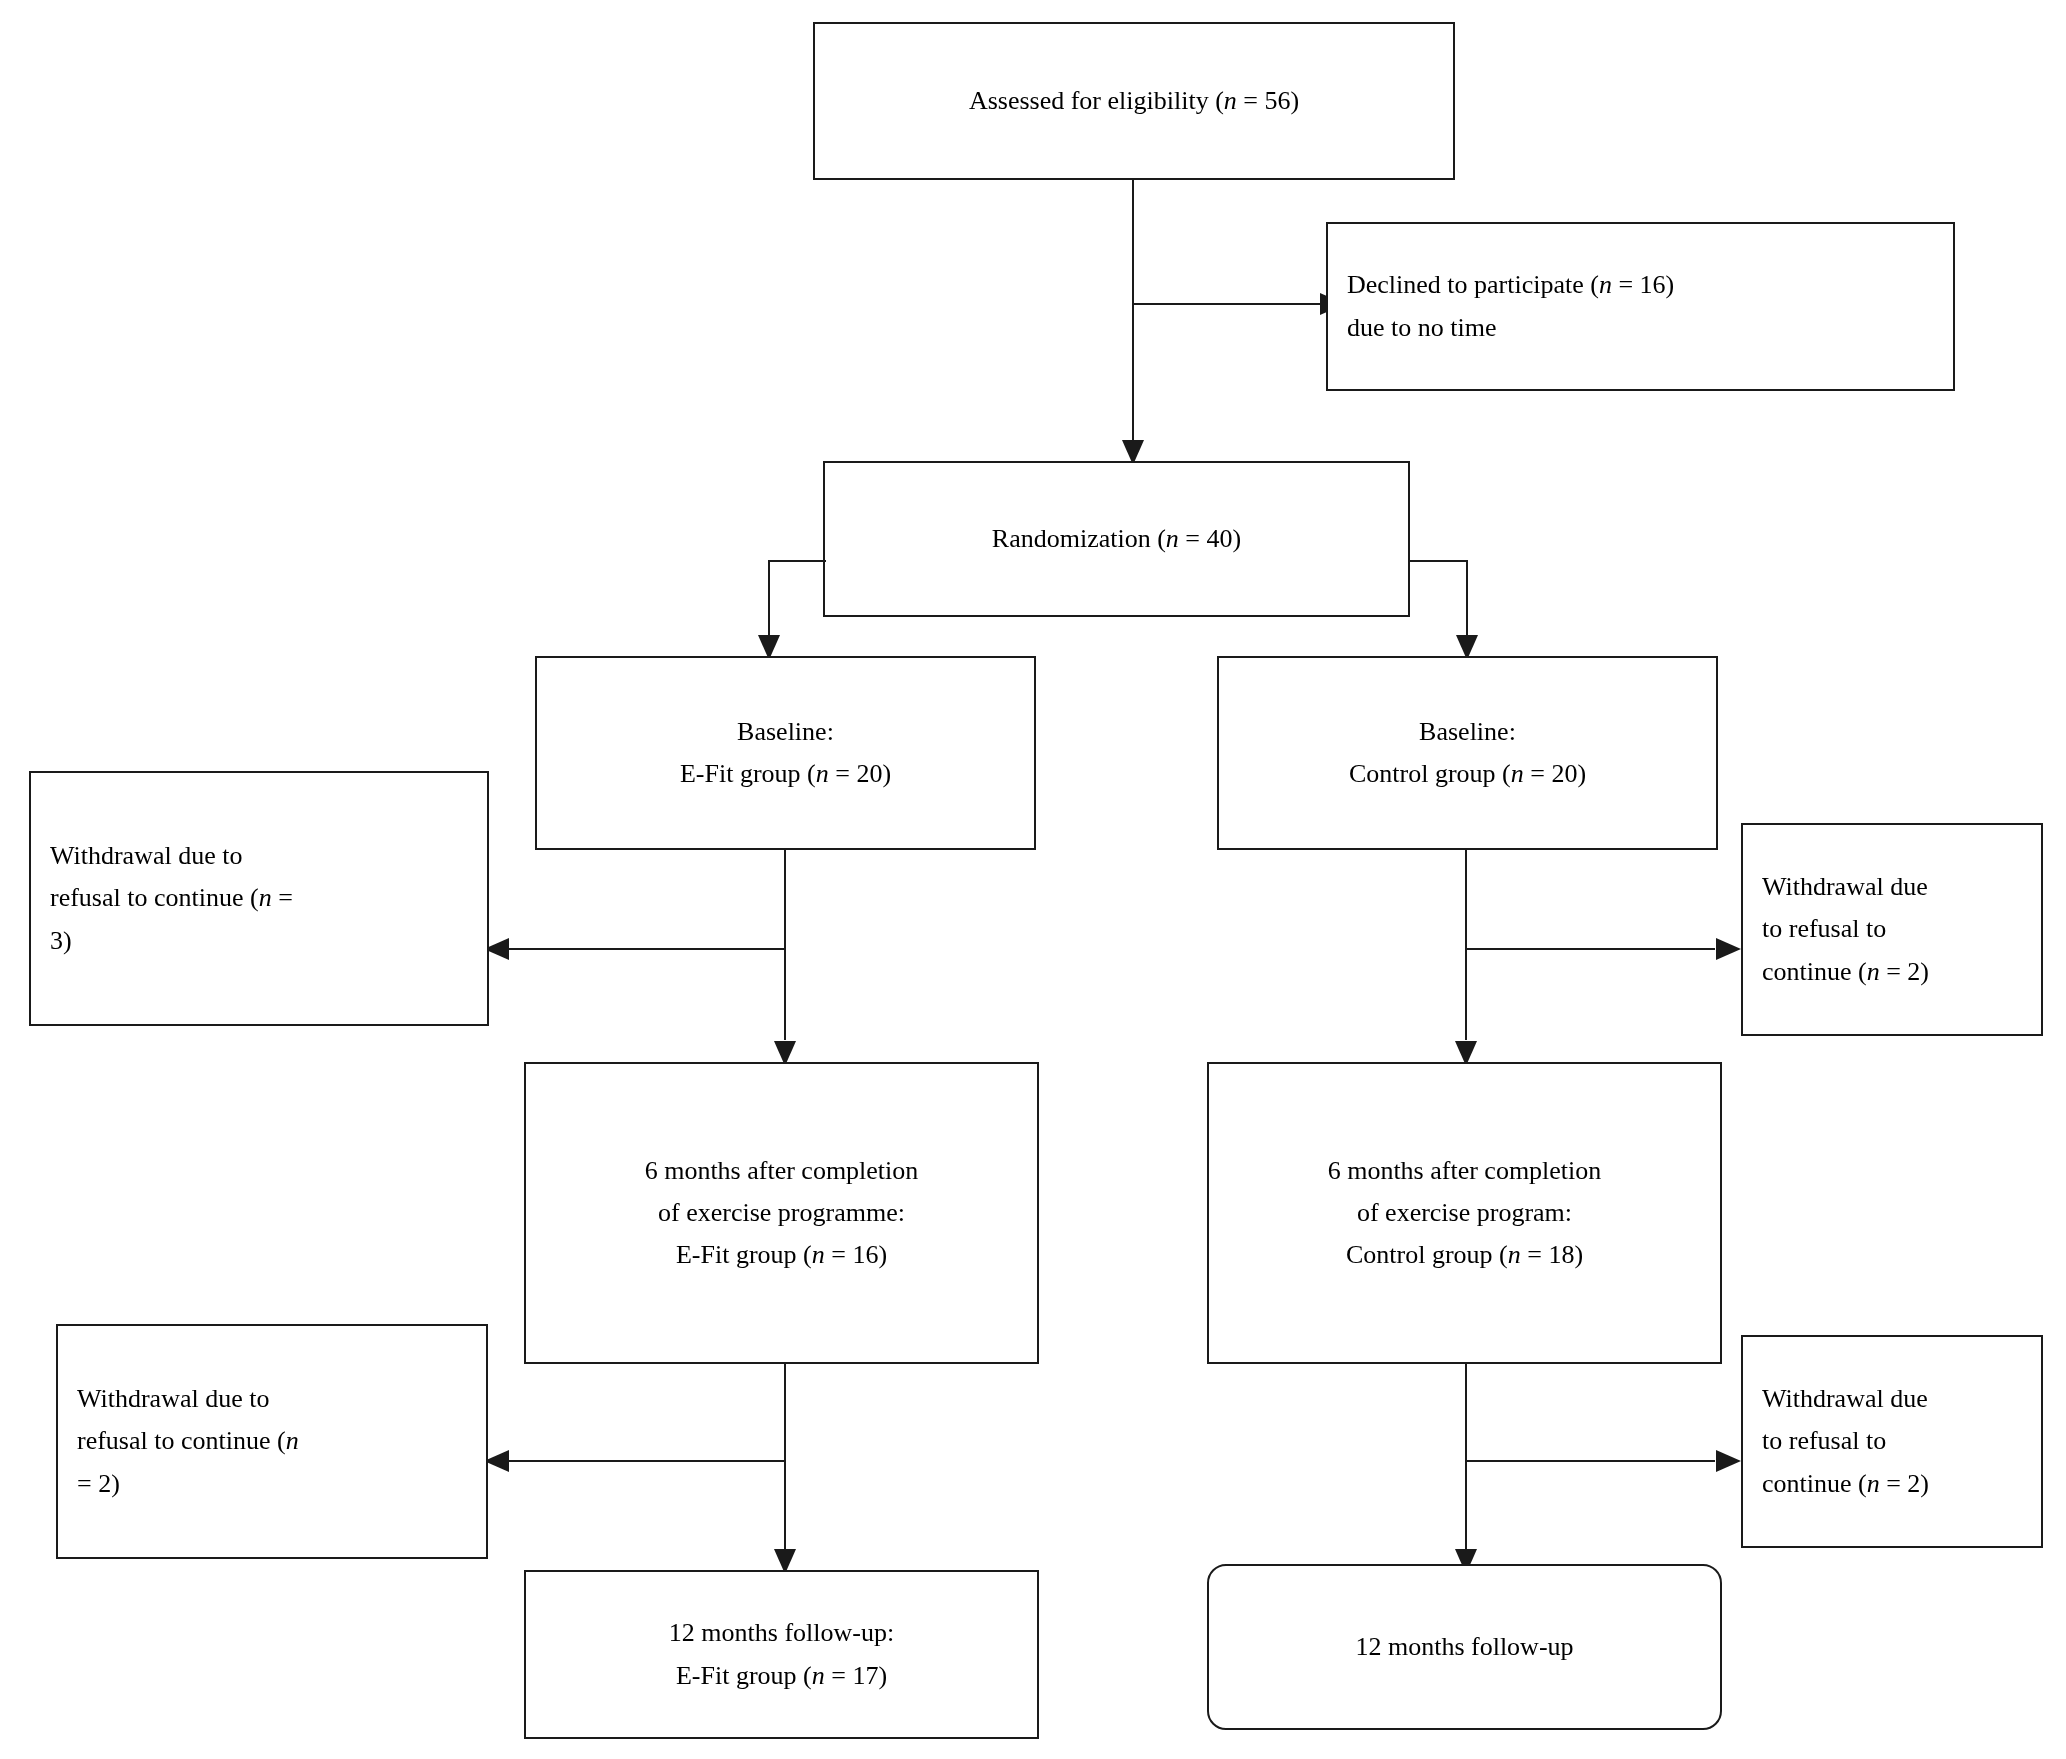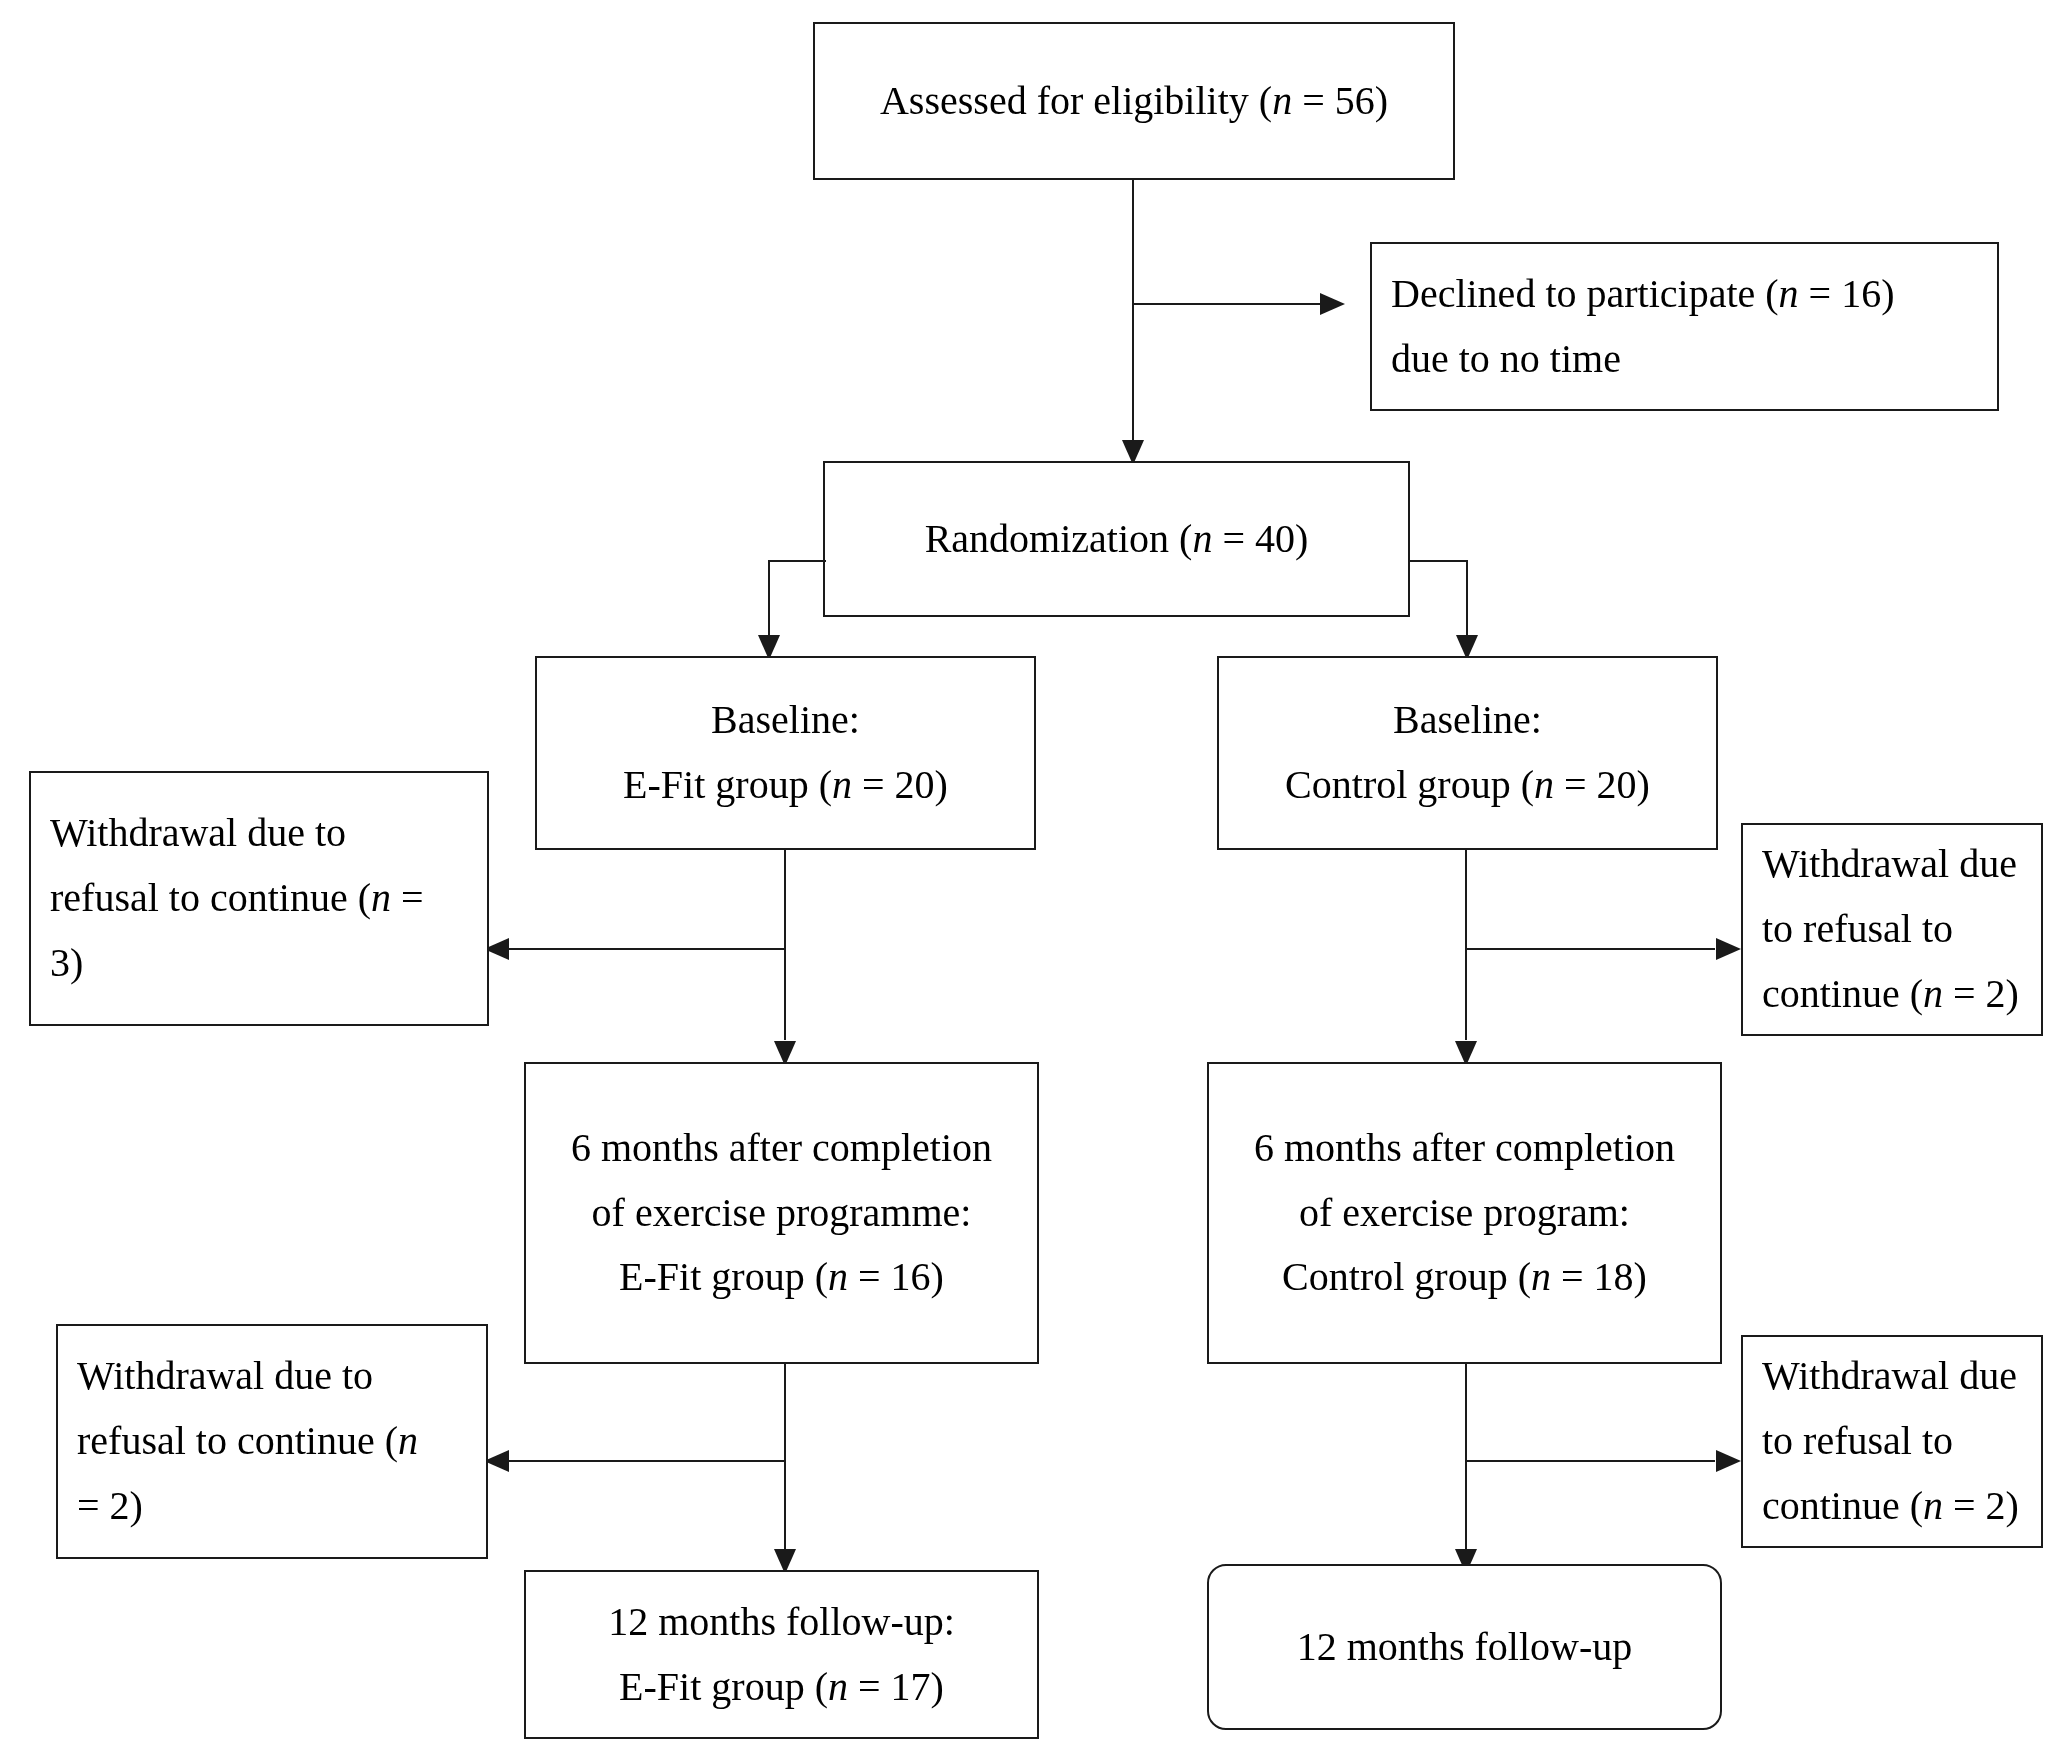--- a/index.html
+++ b/index.html
@@ -1,21 +1,21 @@
 <!DOCTYPE html>
 <html style="font-size:8.9px"><head>
 <meta charset="utf-8">
 <style>
   html,body{margin:0;padding:0;background:#fff;}
   body{font-family:"Liberation Serif","DejaVu Serif",serif;color:#000;}
   #stage{position:relative;width:2066px;height:1759px;background:#fff;overflow:hidden;}
 
   .box{position:absolute;border:2.2px solid #1a1a1a;background:#fff;box-sizing:border-box;
        display:flex;flex-direction:column;justify-content:center;}
-  .box .ln{display:block;line-height:1.62;font-size:40px;}
+  .box .ln{display:block;line-height:1.62;font-size:26px;}
   .ctr .ln{text-align:center;padding:0 10px;}
   .just{padding:0 19px;}
   .just .ln{text-align:justify;text-align-last:left;}
   .just .ln.last{text-align:right;}
   .ital{font-style:italic;}
 
   
   .vline{position:absolute;background:#1a1a1a;width:2.2px;}
   .hline{position:absolute;background:#1a1a1a;height:2.2px;}
   .ah{position:absolute;width:0;height:0;}
@@ -31,21 +31,21 @@
   <div class="box ctr" style="left:813px;top:22px;width:642px;height:158px;">
     <span class="ln"><span>Assessed  for eligibility (</span><span class="ital">n</span><span> = 56)</span></span>
   </div>
 
   <div class="vline" style="left:1132px;top:180px;height:260px;"></div>
   <div class="ah ah-down" style="left:1122px;top:440px;"></div>
 
   <div class="hline" style="left:1132px;top:303px;width:188px;"></div>
   <div class="ah ah-right" style="left:1320px;top:293px;"></div>
 
-  <div class="box just" style="left:1370px;top:222px;width:629px;height:169px;margin-top:20px;">
+  <div class="box just" style="left:1326px;top:222px;width:629px;height:169px;">
     <span class="ln"><span>Declined  to  participate  (</span><span class="ital">n</span><span>  =  16)</span></span>
     <span class="ln last">due to no time</span>
   </div>
 
   <div class="box ctr" style="left:823px;top:461px;width:587px;height:156px;">
     <span class="ln"><span>Randomization (</span><span class="ital">n</span><span> = 40)</span></span>
   </div>
 
   <div class="vline" style="left:768px;top:560px;height:75px;"></div>
   <div class="hline" style="left:768px;top:560px;width:58px;"></div>

